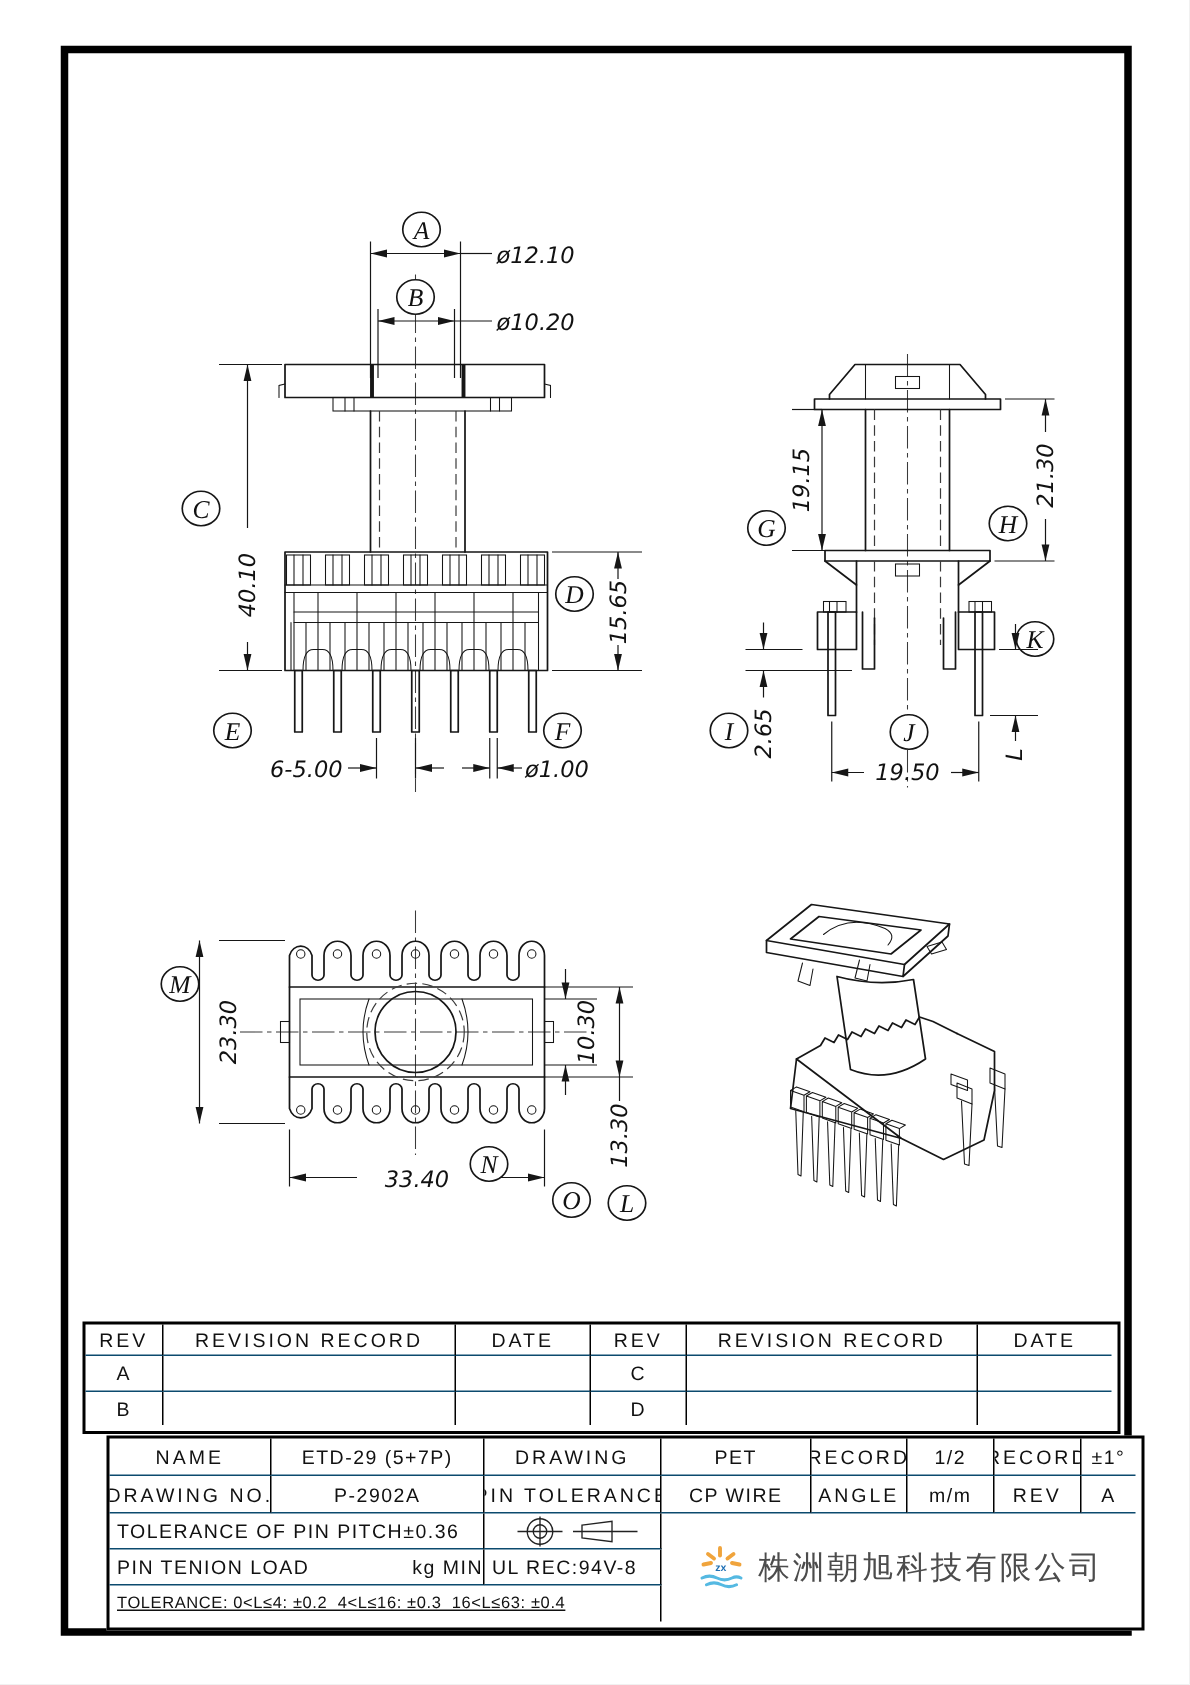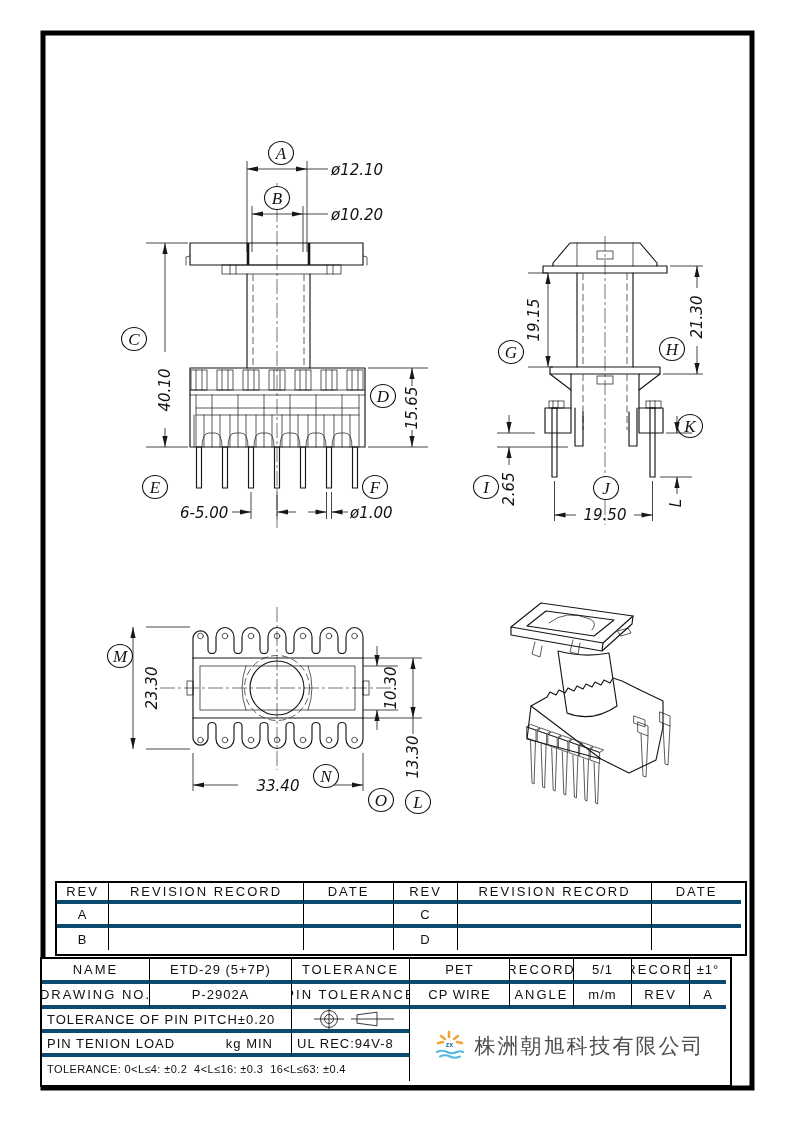--- a/index.html
+++ b/index.html
@@ -9,34 +9,34 @@
   .ol{fill:none;stroke:#161616;stroke-width:1.15;stroke-linecap:round;stroke-linejoin:round;}
   .th{fill:none;stroke:#161616;stroke-width:.7;stroke-linecap:round;}
   .dl{fill:none;stroke:#3a3a3a;stroke-width:.8;stroke-dasharray:7 3.5;}
   .cl{fill:none;stroke:#3a3a3a;stroke-width:.7;stroke-dasharray:15 3 3 3;}
   .dim{fill:none;stroke:#161616;stroke-width:.8;}
   text.dtx{font:italic 15px "DejaVu Sans",sans-serif;fill:#111;}
   text.btx{font:italic 17px "Liberation Serif",serif;fill:#111;}
   ellipse.bl{fill:#fff;stroke:#161616;stroke-width:1.1;}
   
   .rev-table{position:absolute;left:55px;top:881px;width:688px;height:71px;border:2px solid #000;display:grid;grid-template-columns:52px 195px 90px 64px 194px 89px;grid-template-rows:21px 24px 22px;background:#fff;}
-  .title-block{position:absolute;left:40px;top:957px;width:688px;height:126px;border:2px solid #000;display:grid;grid-template-columns:108px 142px 118px 100px 64px 58px 58px 36px;grid-template-rows:25px 25px 24px 24px 24px;background:#fff;}
-  .tc{border-right:1px solid #000;border-bottom:4px solid #0c4a6e;display:flex;align-items:center;justify-content:center;font-size:13px;letter-spacing:1px;color:#111;overflow:hidden;white-space:nowrap;}
+  .title-block{position:absolute;left:71px;top:957px;width:688px;height:126px;border:2px solid #000;display:grid;grid-template-columns:108px 142px 118px 100px 64px 58px 58px 36px;grid-template-rows:25px 25px 24px 24px 24px;background:#fff;}
+  .tc{border-right:1px solid #000;border-bottom:1px solid #0c4a6e;display:flex;align-items:center;justify-content:center;font-size:13px;letter-spacing:1px;color:#111;overflow:hidden;white-space:nowrap;}
   .tc.hdr{letter-spacing:2px;}
   .tc.left{justify-content:flex-start;padding-left:5px;}
   .tc.nr{border-right:none;}
   .tc.nb{border-bottom:none;}
   .tc.small{font-size:11px;letter-spacing:.4px;white-space:pre;}
-  .tc.between{justify-content:space-between;padding:0 18px 0 5px;}
+  .tc.between{justify-content:space-between;padding:0 0 0 5px;}
   .company{border-bottom:none;border-right:none;grid-column:4/9;grid-row:3/6;display:flex;flex-direction:column;align-items:center;justify-content:center;gap:3px;}
-  .co-row{display:flex;align-items:flex-end;gap:7px;}
+  .co-row{display:flex;align-items:center;gap:7px;}
   .co-cn{font-size:21px;letter-spacing:2px;color:#4c4c4c;}
   .co-en{font-size:16px;color:#3c3c3c;}
   .span2{grid-column:span 2;}
-  .span3{grid-column:span 3;}
+  .span3{grid-column:span 3;text-decoration:underline;}
 </style>
 </head>
 <body>
 
 <div class="page">
 
 <svg class="sheet" width="793" height="1123" viewBox="0 0 793 1123">
   <defs>
     <marker id="ar" markerWidth="14" markerHeight="8" refX="11.5" refY="4" orient="auto-start-reverse" markerUnits="userSpaceOnUse">
       <path d="M11.5,4 L0.5,1.4 L0.5,6.6 Z" fill="#161616"></path>
@@ -367,37 +367,37 @@
     <div class="tc nb"></div>
     <div class="tc nb">D</div>
     <div class="tc nb"></div>
     <div class="tc nb nr"></div>
   </div>
 
   <div class="title-block">
 
     <div class="tc hdr">NAME</div>
     <div class="tc">ETD-29 (5+7P)</div>
-    <div class="tc hdr">TOLERANCE</div>
+    <div class="tc hdr">DRAWING</div>
     <div class="tc">PET</div>
     <div class="tc hdr">RECORD</div>
-    <div class="tc">5/1</div>
+    <div class="tc">1/2</div>
     <div class="tc hdr">RECORD</div>
     <div class="tc nr">±1°</div>
 
     <div class="tc hdr">DRAWING NO.</div>
     <div class="tc">P-2902A</div>
     <div class="tc hdr">PIN TOLERANCE</div>
     <div class="tc">CP WIRE</div>
     <div class="tc hdr">ANGLE</div>
     <div class="tc">m/m</div>
     <div class="tc hdr">REV</div>
     <div class="tc nr">A</div>
 
-    <div class="tc left span2">TOLERANCE OF PIN PITCH±0.20</div>
+    <div class="tc left span2">TOLERANCE OF PIN PITCH±0.36</div>
     <div class="tc">
       <svg width="100" height="22" viewBox="0 0 100 22">
         <g fill="none" stroke="#222" stroke-width="0.9">
           <circle cx="28" cy="11" r="4.5"></circle>
           <circle cx="28" cy="11" r="8.5"></circle>
           <line x1="13" y1="11" x2="43" y2="11"></line>
           <line x1="28" y1="1" x2="28" y2="21"></line>
           <path d="M56,6.8 L76,4.2 L76,17.8 L56,15.2 Z"></path>
           <line x1="50" y1="11" x2="93" y2="11"></line>
         </g>

